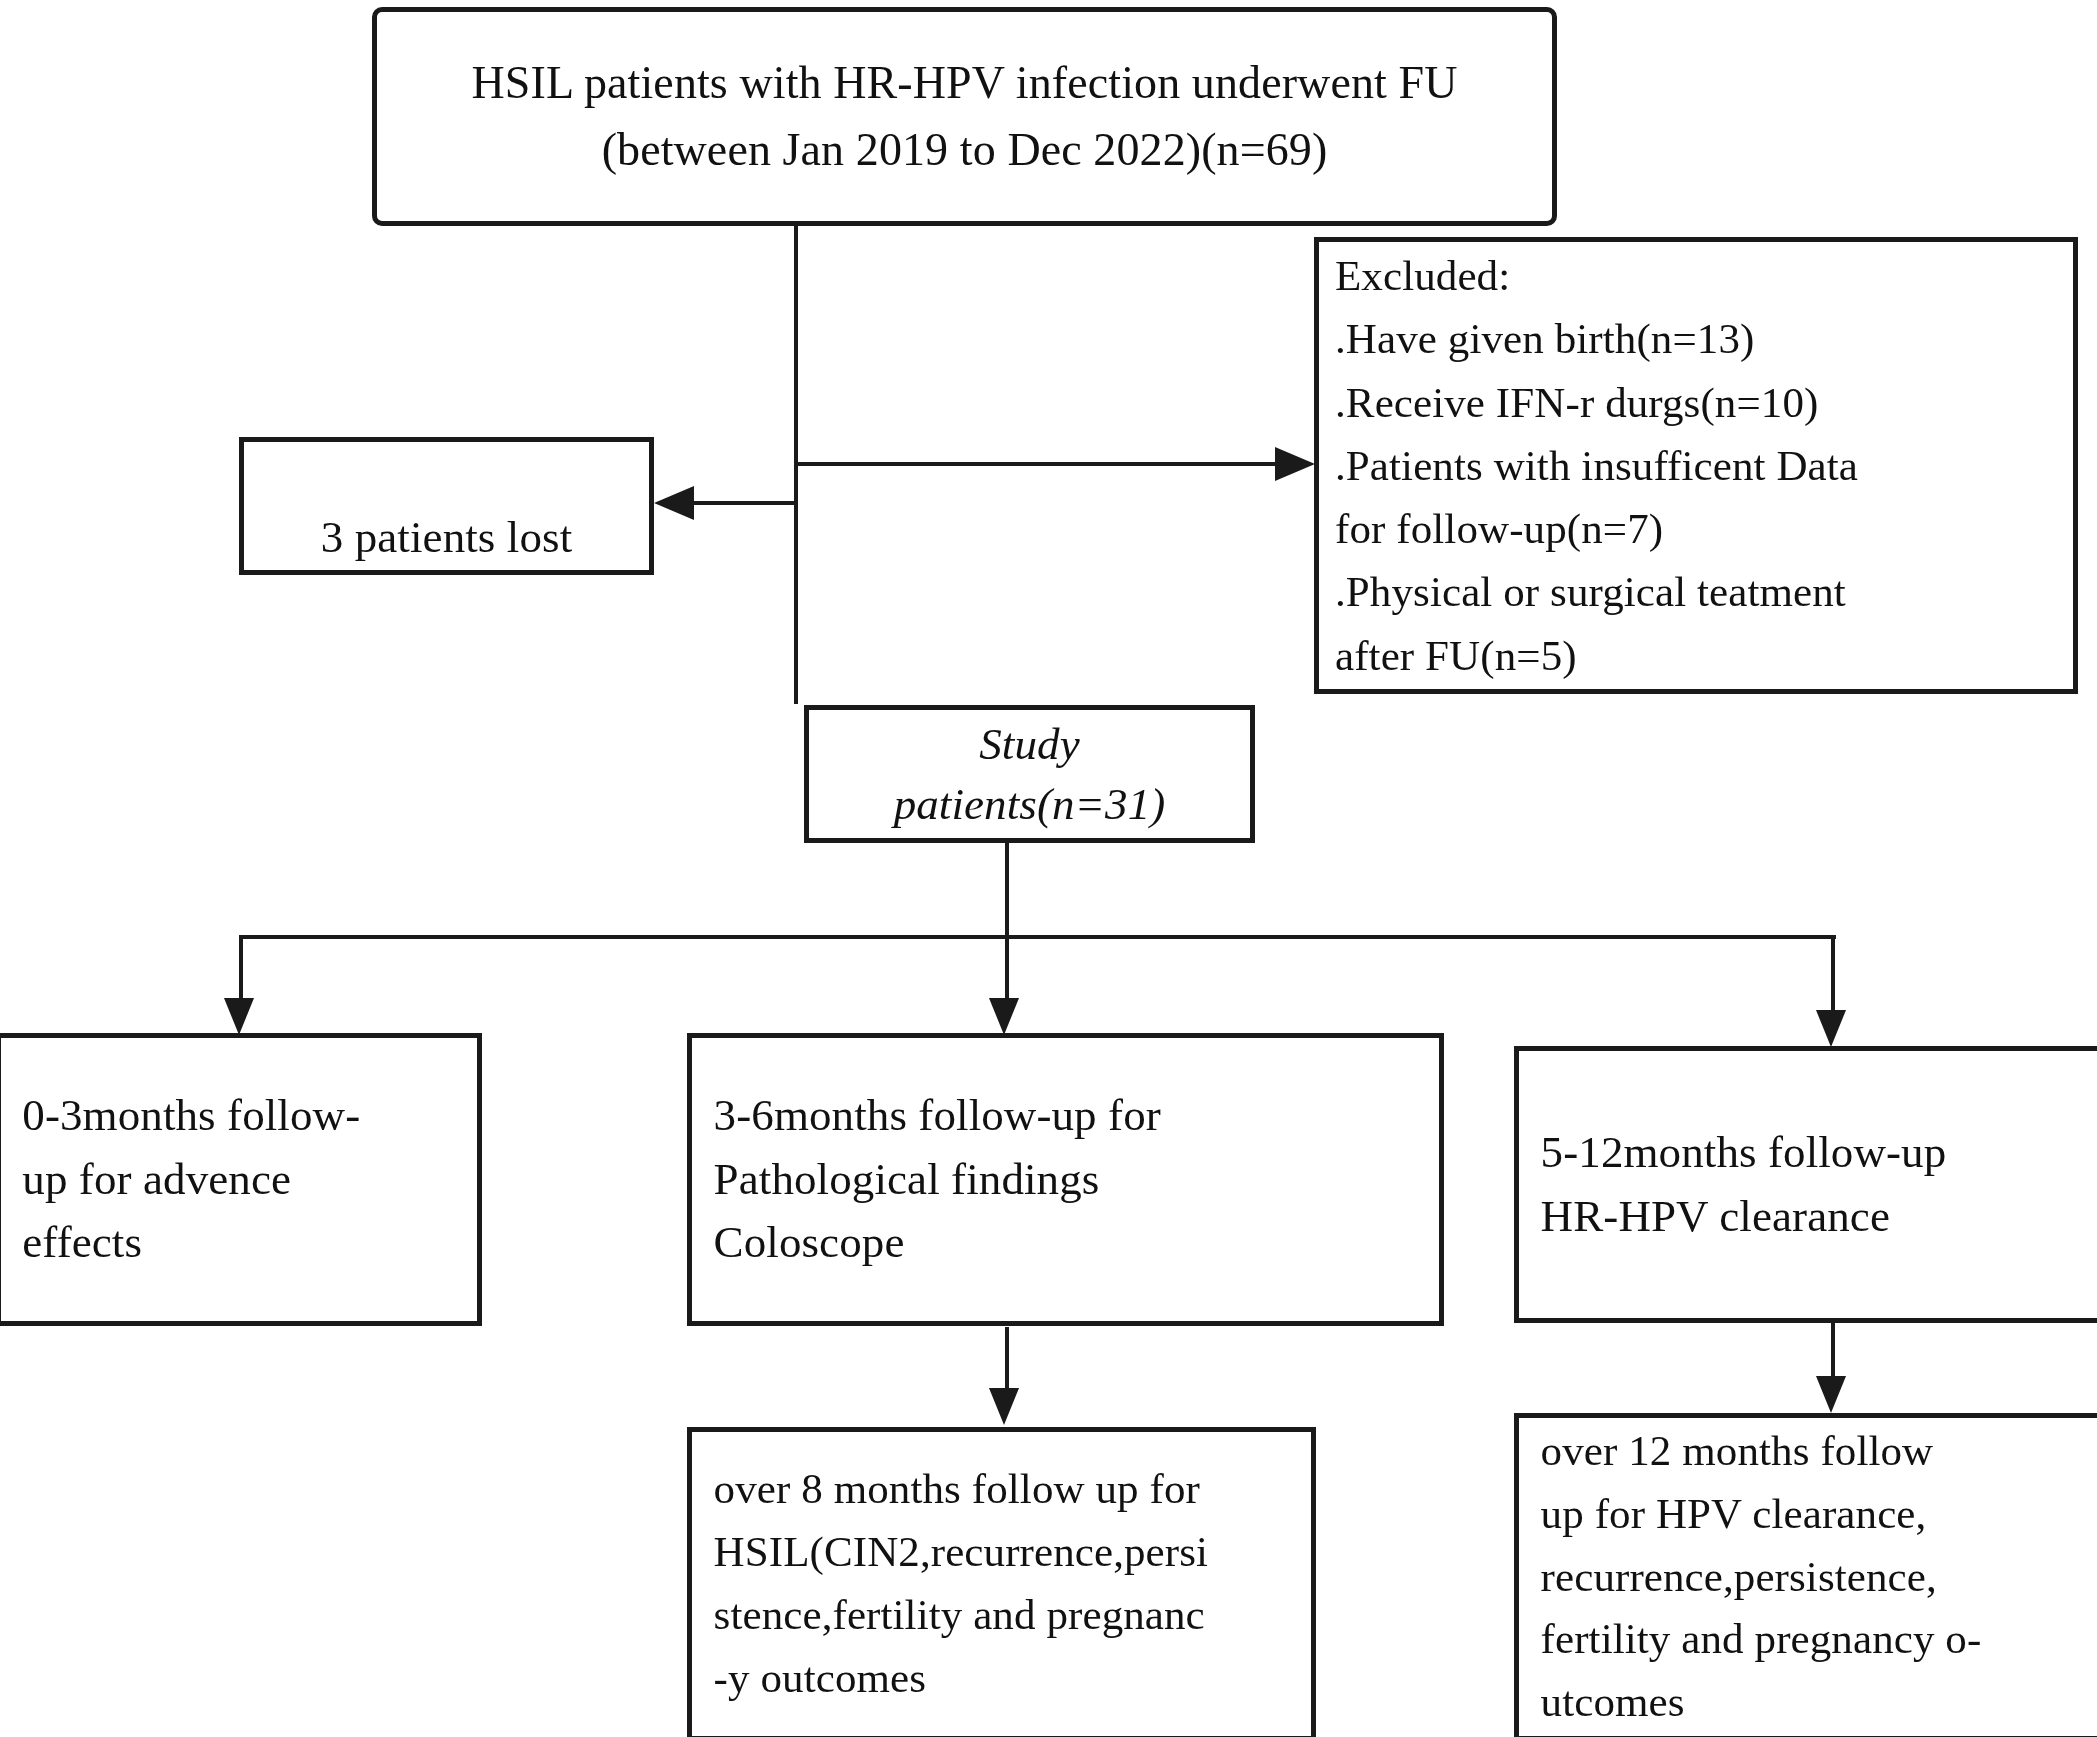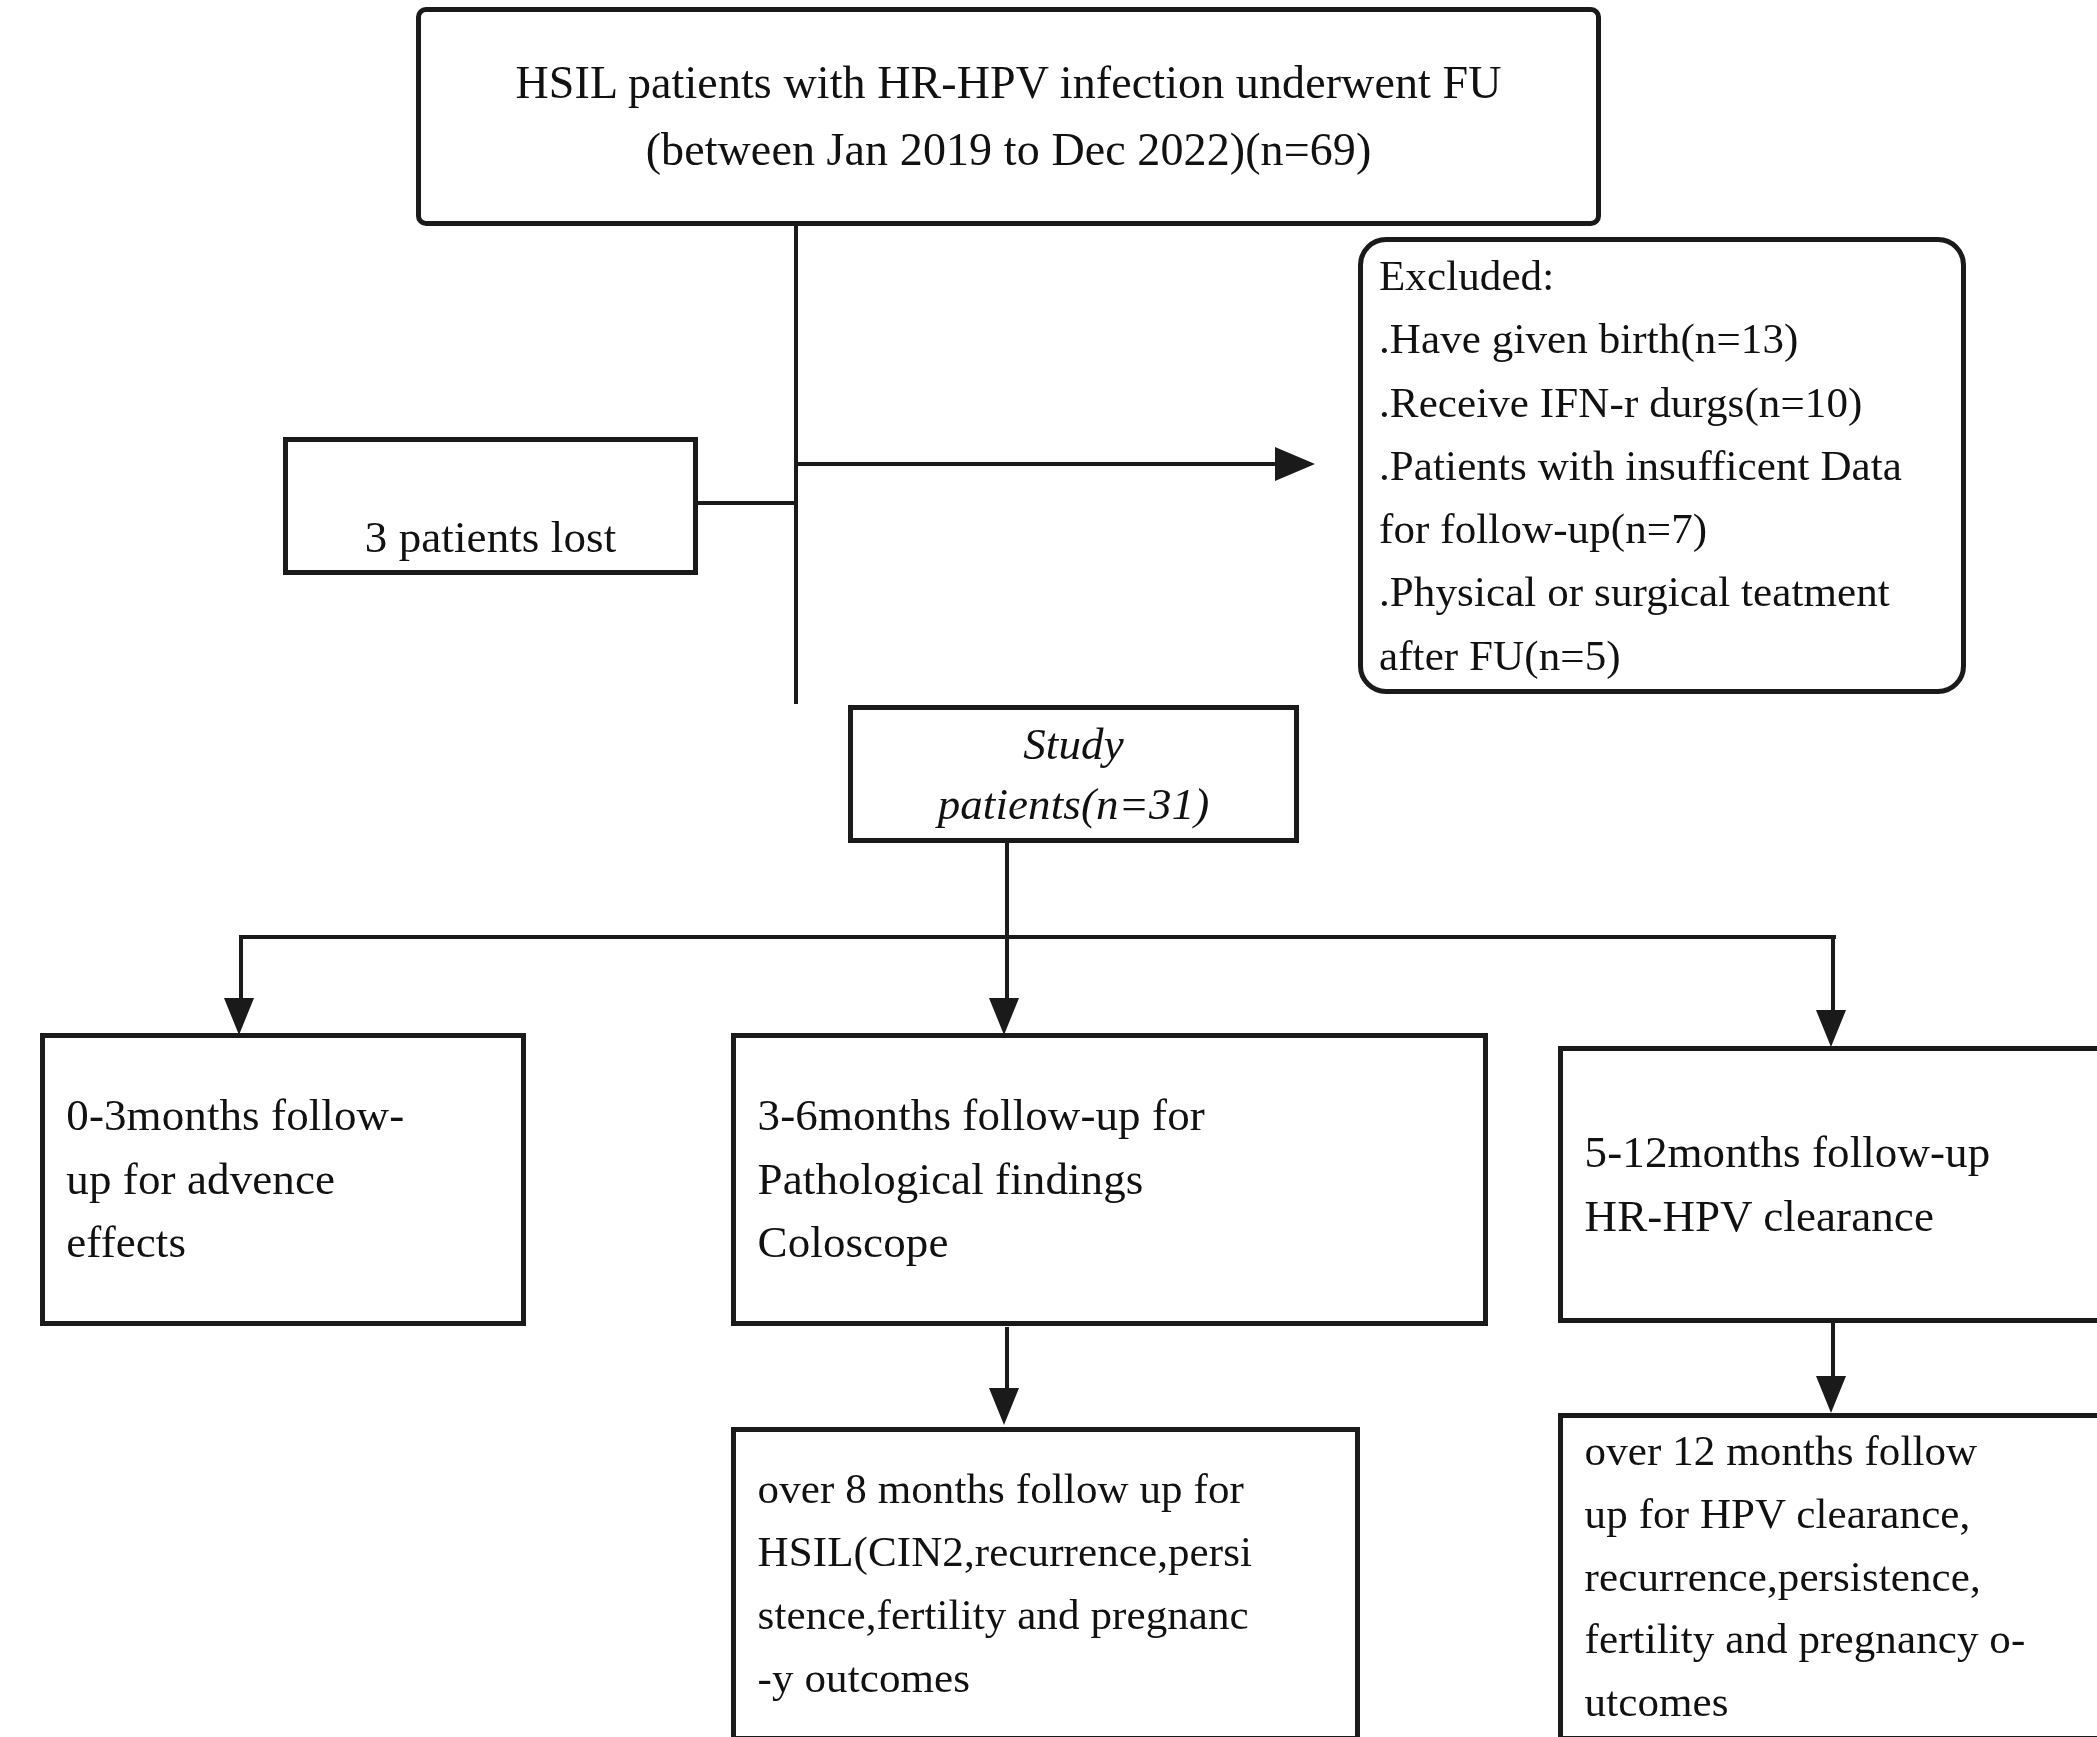--- a/index.html
+++ b/index.html
@@ -19,39 +19,38 @@
   }
   .node {
     position: absolute;
     box-sizing: border-box;
     background: #ffffff;
     border: 5px solid #1a1a1a;
     display: flex;
     flex-direction: column;
     justify-content: center;
     z-index: 3;
-    margin-left: 44px;
   }
   .node.rounded { border-radius: 10px; }
   .node .txt {
     display: block;
     white-space: pre-line;
     font-size: 45px;
     line-height: 1.42;
     letter-spacing: 0.1px;
   }
   .node.center .txt { text-align: center; padding: 0 18.7px; }
   .node.left .txt { text-align: left; padding: 0 21.6px; }
 
   
   #node-root { left: 372px; top: 7.2px; width: 1185px; height: 219px; }
   #node-root .txt { font-size: 46px; line-height: 1.45; }
 
   
-  #node-excluded { left: 1314px; top: 237px; width: 608px; height: 457px; border-radius: 28px; }
+  #node-excluded { left: 1314px; top: 237px; width: 764px; height: 457px; }
   #node-excluded .txt { font-size: 43px; line-height: 1.47; padding: 0 16px; }
 
   
   #node-lost { left: 239px; top: 437px; width: 415px; height: 138px; justify-content: flex-end; }
 
   
   #node-study { left: 804px; top: 705px; width: 451px; height: 138px; }
   #node-study .txt { font-size: 45px; line-height: 1.34; font-style: italic; }
 
   

